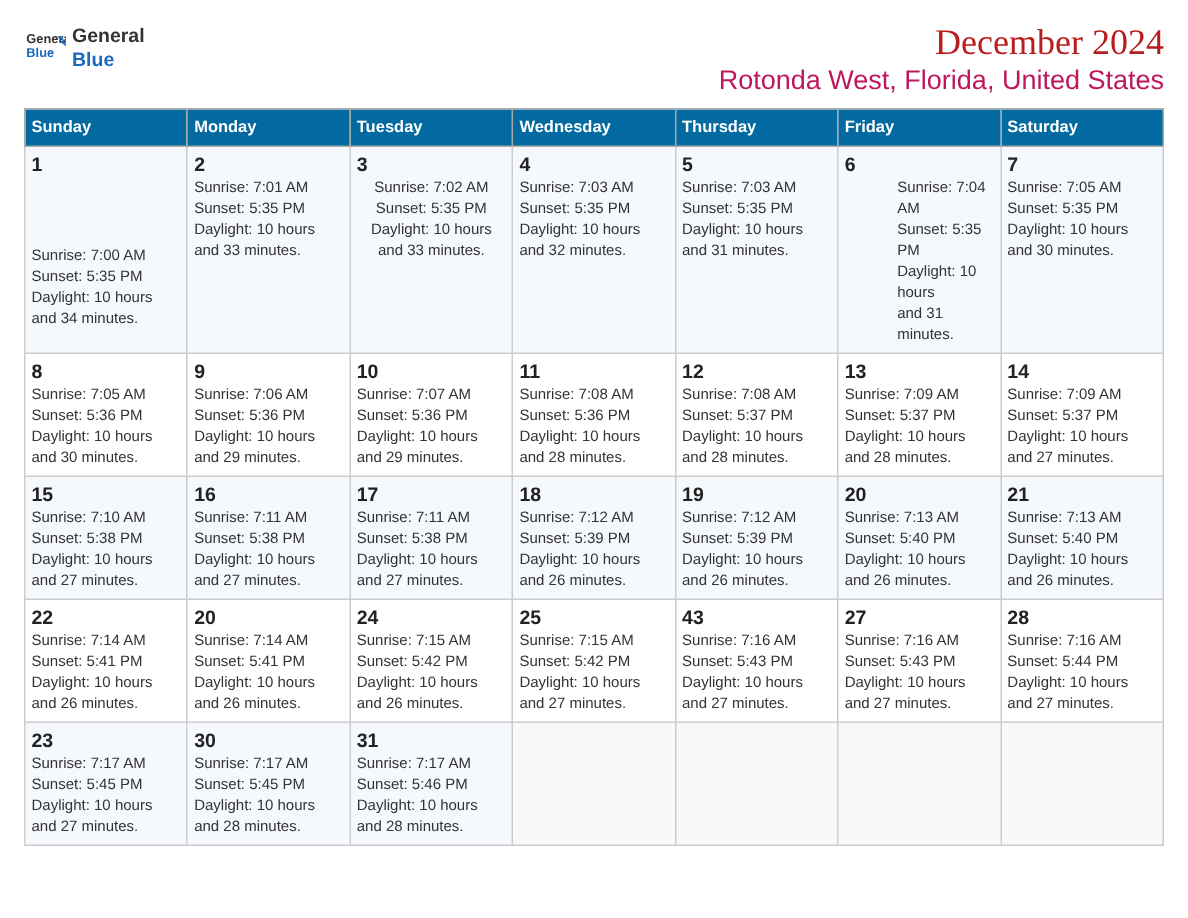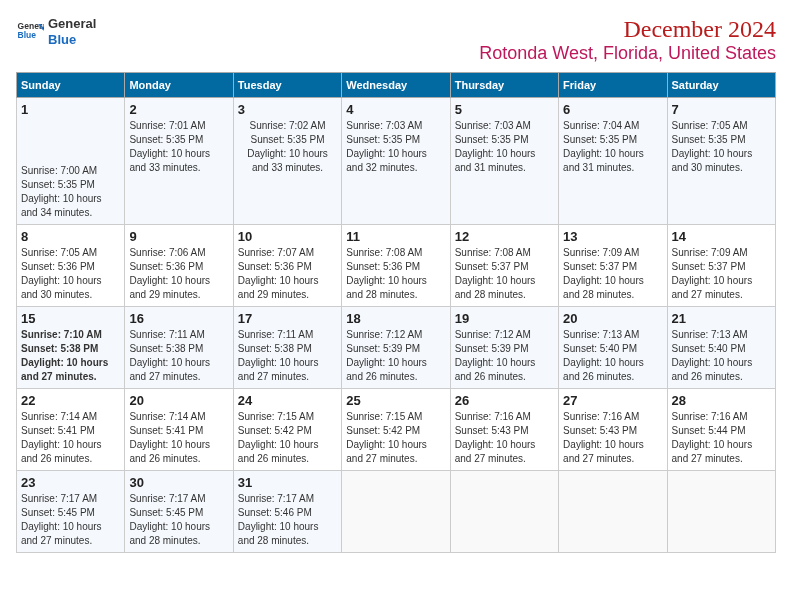--- a/index.html
+++ b/index.html
@@ -149,21 +149,21 @@
         </td>
         <td>
           <span class="day-num">5</span>
           <div class="day-info" style="white-space: pre-line;">Sunrise: 7:03 AM
 Sunset: 5:35 PM
 Daylight: 10 hours
 and 31 minutes.</div>
         </td>
         <td>
           <span class="day-num">6</span>
-          <div class="day-info" style="white-space: pre-line;">Sunrise: 7:04 AM
+          <div class="day-info" style="white-space: pre-line; margin-left: 35px;">Sunrise: 7:04 AM
 Sunset: 5:35 PM
 Daylight: 10 hours
 and 31 minutes.</div>
         </td>
         <td>
           <span class="day-num">7</span>
           <div class="day-info" style="white-space: pre-line;">Sunrise: 7:05 AM
 Sunset: 5:35 PM
 Daylight: 10 hours
 and 30 minutes.</div>
@@ -216,21 +216,21 @@
           <span class="day-num">14</span>
           <div class="day-info" style="white-space: pre-line;">Sunrise: 7:09 AM
 Sunset: 5:37 PM
 Daylight: 10 hours
 and 27 minutes.</div>
         </td>
       </tr>
       <tr>
         <td>
           <span class="day-num">15</span>
-          <div class="day-info" style="white-space: pre-line; font-weight: bold;">Sunrise: 7:10 AM
+          <div class="day-info" style="white-space: pre-line;">Sunrise: 7:10 AM
 Sunset: 5:38 PM
 Daylight: 10 hours
 and 27 minutes.</div>
         </td>
         <td>
           <span class="day-num">16</span>
           <div class="day-info" style="white-space: pre-line;">Sunrise: 7:11 AM
 Sunset: 5:38 PM
 Daylight: 10 hours
 and 27 minutes.</div>
@@ -294,21 +294,21 @@
 and 26 minutes.</div>
         </td>
         <td>
           <span class="day-num">25</span>
           <div class="day-info" style="white-space: pre-line;">Sunrise: 7:15 AM
 Sunset: 5:42 PM
 Daylight: 10 hours
 and 27 minutes.</div>
         </td>
         <td>
-          <span class="day-num">26</span>
+          <span class="day-num">43</span>
           <div class="day-info" style="white-space: pre-line;">Sunrise: 7:16 AM
 Sunset: 5:43 PM
 Daylight: 10 hours
 and 27 minutes.</div>
         </td>
         <td>
           <span class="day-num">27</span>
           <div class="day-info" style="white-space: pre-line;">Sunrise: 7:16 AM
 Sunset: 5:43 PM
 Daylight: 10 hours

